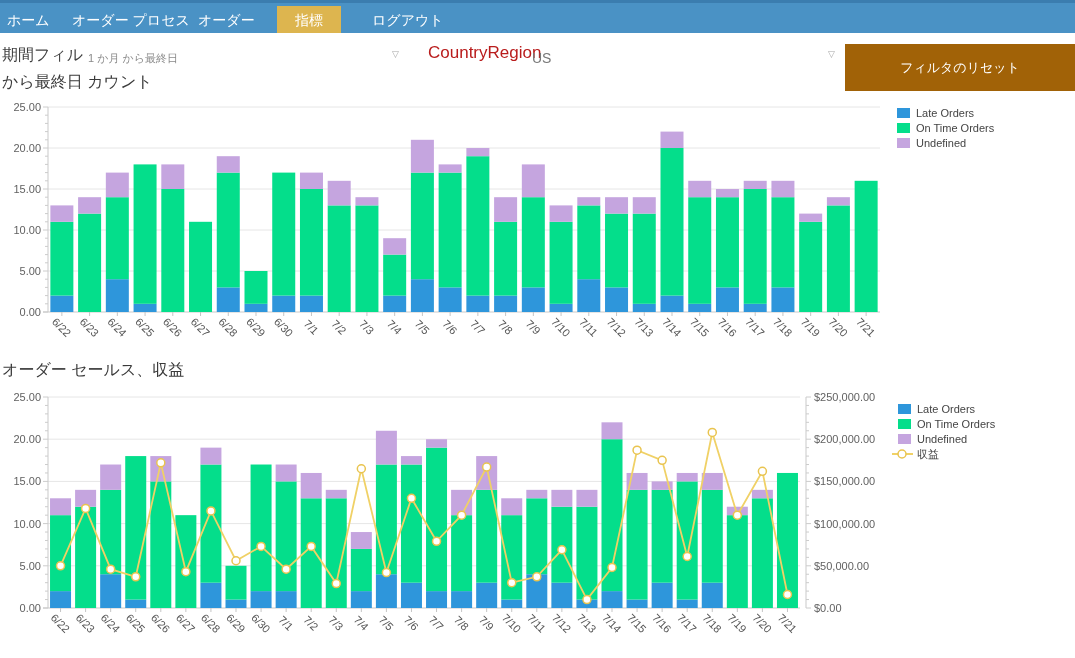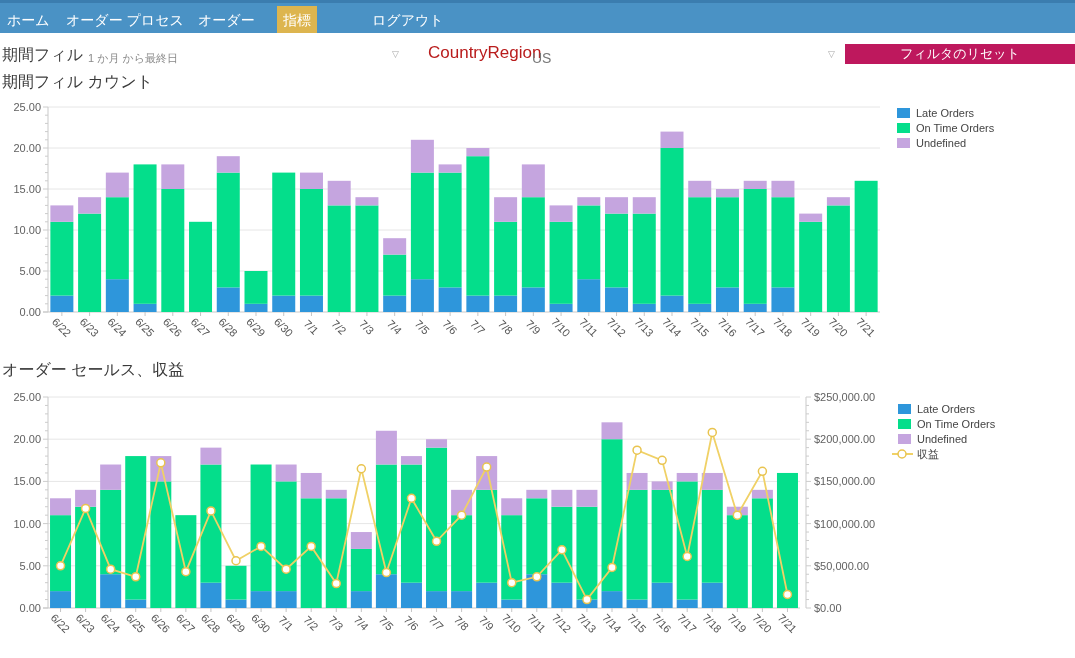--- a/index.html
+++ b/index.html
@@ -3,67 +3,67 @@
 <meta charset="utf-8">
 <style>
   html,body{margin:0;padding:0}
   body{
     width:1075px;height:658px;position:relative;overflow:hidden;
     background:#ffffff;font-family:"Liberation Sans",sans-serif;
   }
   
   .navbar{position:absolute;left:0;top:0;width:1075px;height:40px;background:#4A92C5;border-top:3px solid #3B7DAF;box-sizing:border-box}
   .nav-item{position:absolute;top:3px;height:30px;line-height:29px;color:#fff;font-size:14px;cursor:pointer;white-space:nowrap}
-  .nav-item.active{background:#DDB54F;padding:0 6px}
+  .nav-item.active{background:#DDB54F;padding:0 18px}
   
   .filter-bar{position:absolute;left:0;top:33px;width:1075px;height:45px;background:#fff}
   .flt-label{position:absolute;left:2px;top:12px;font-size:16px;color:#3F3F3F;font-weight:normal}
   .flt-period{position:absolute;left:88px;top:18px;font-size:11px;color:#8A8A8A}
   .dd-arrow{position:absolute;font-size:9px;color:#A8A8A8;top:16px}
   .dd-arrow.a1{left:392px}
   .dd-arrow.a2{left:828px}
   .flt-country{position:absolute;left:428px;top:10px;font-size:17px;color:#b91c1c}
   .flt-country-val{position:absolute;left:532px;top:17px;font-size:14px;color:#777}
-  .reset-btn{position:absolute;left:845px;top:11px;width:230px;height:20px;background:#be185d;color:#fff;
+  .reset-btn{position:absolute;left:845px;top:11px;width:230px;height:47px;background:#a16207;color:#fff;
     font-size:13px;border:none;font-family:"Liberation Sans",sans-serif;cursor:pointer}
   
   .chart-title{position:absolute;left:2px;margin:0;font-size:16px;font-weight:normal;color:#3A3A3A;white-space:nowrap}
   #title1{top:72px}
   #title2{top:360px}
   svg{position:absolute;left:0}
   #svg1{top:95px}
   #svg2{top:385px}
   svg text{font-family:"Liberation Sans",sans-serif}
   .axlbl{font-size:11px;fill:#616161}
   .catlbl{font-size:11px;fill:#555}
   .leglbl{font-size:11px;fill:#444}
 </style>
 </head>
 <body>
 
 <nav class="navbar" id="nav">
     <div class="nav-item" style="left: 7px;">ホーム</div>
-    <div class="nav-item" style="left: 66px; text-align: center;">オーダー プロセス</div>
+    <div class="nav-item" style="left: 72px; text-align: center;">オーダー プロセス</div>
     <div class="nav-item" style="left: 198px;">オーダー</div>
     <div class="nav-item active" style="left: 277px;">指標</div>
     <div class="nav-item" style="left: 326px; margin-top: 29px;">セールス</div>
     <div class="nav-item" style="left: 372px; font-family: Liberation Serif, serif;">ログアウト</div>
   </nav>
 
 <div class="filter-bar">
   <span class="flt-label">期間フィル</span>
   <span class="flt-period">1 か月 から最終日</span>
   <span class="dd-arrow a1">▽</span>
   <span class="flt-country">CountryRegion</span>
   <span class="flt-country-val">US</span>
   <span class="dd-arrow a2">▽</span>
   <button class="reset-btn">フィルタのリセット</button>
 </div>
 
-<h2 class="chart-title" id="title1">期間フィル カウント</h2>
+<h2 class="chart-title" id="title1">から最終日 カウント</h2>
 <svg id="svg1" width="1075" height="258">
     <line x1="48" x2="880" y1="176" y2="176" stroke="#E6E6E6" stroke-width="1"></line>
     <line x1="48" x2="880" y1="135" y2="135" stroke="#E6E6E6" stroke-width="1"></line>
     <line x1="48" x2="880" y1="94.00000000000001" y2="94.00000000000001" stroke="#E6E6E6" stroke-width="1"></line>
     <line x1="48" x2="880" y1="53" y2="53" stroke="#E6E6E6" stroke-width="1"></line>
     <line x1="48" x2="880" y1="12.000000000000028" y2="12.000000000000028" stroke="#E6E6E6" stroke-width="1"></line>
     <line x1="48" x2="48" y1="12" y2="217" stroke="#C9C9C9"></line>
     <line x1="43" x2="48" y1="217" y2="217" stroke="#CCCCCC"></line>
     <line x1="45" x2="48" y1="208.8" y2="208.8" stroke="#CCCCCC"></line>
     <line x1="45" x2="48" y1="200.6" y2="200.6" stroke="#CCCCCC"></line>

